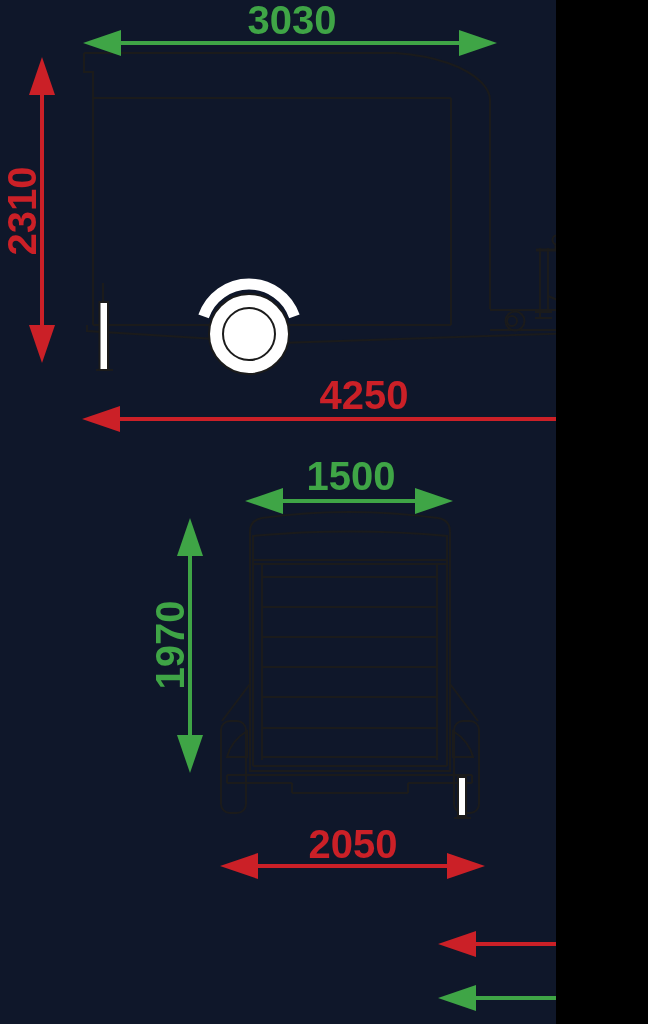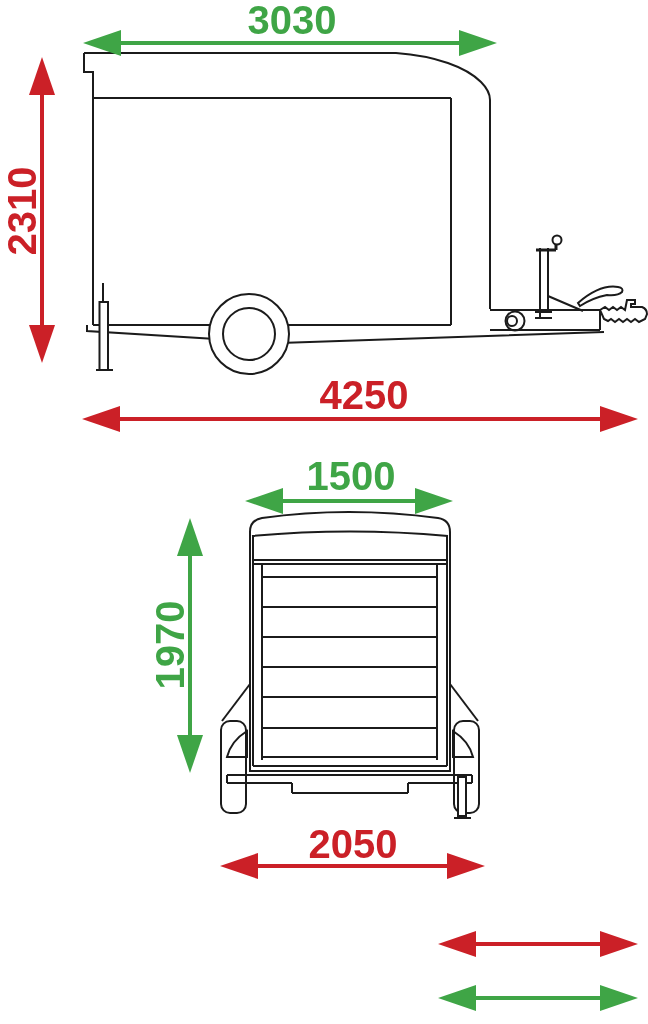--- a/index.html
+++ b/index.html
@@ -1,16 +1,16 @@
 <!DOCTYPE html>
 <html><head>
 <meta charset="utf-8">
 <style>
   html,body{margin:0;padding:0;background:#000;}
-  .stage{position:relative;width:648px;height:1024px;background:#ffffff;overflow:hidden;}
+  .stage{position:relative;width:556px;height:1024px;background:#0f172a;overflow:hidden;}
   svg{display:block;}
   .lines{color:#1B1B1B;}
   .dim-green{color:#3FA546;}
   .dim-red{color:#CB2027;}
   text{font-family:"Liberation Sans", sans-serif;font-weight:bold;font-size:40px;}
 </style>
 </head>
 <body>
 
 <div class="stage">

